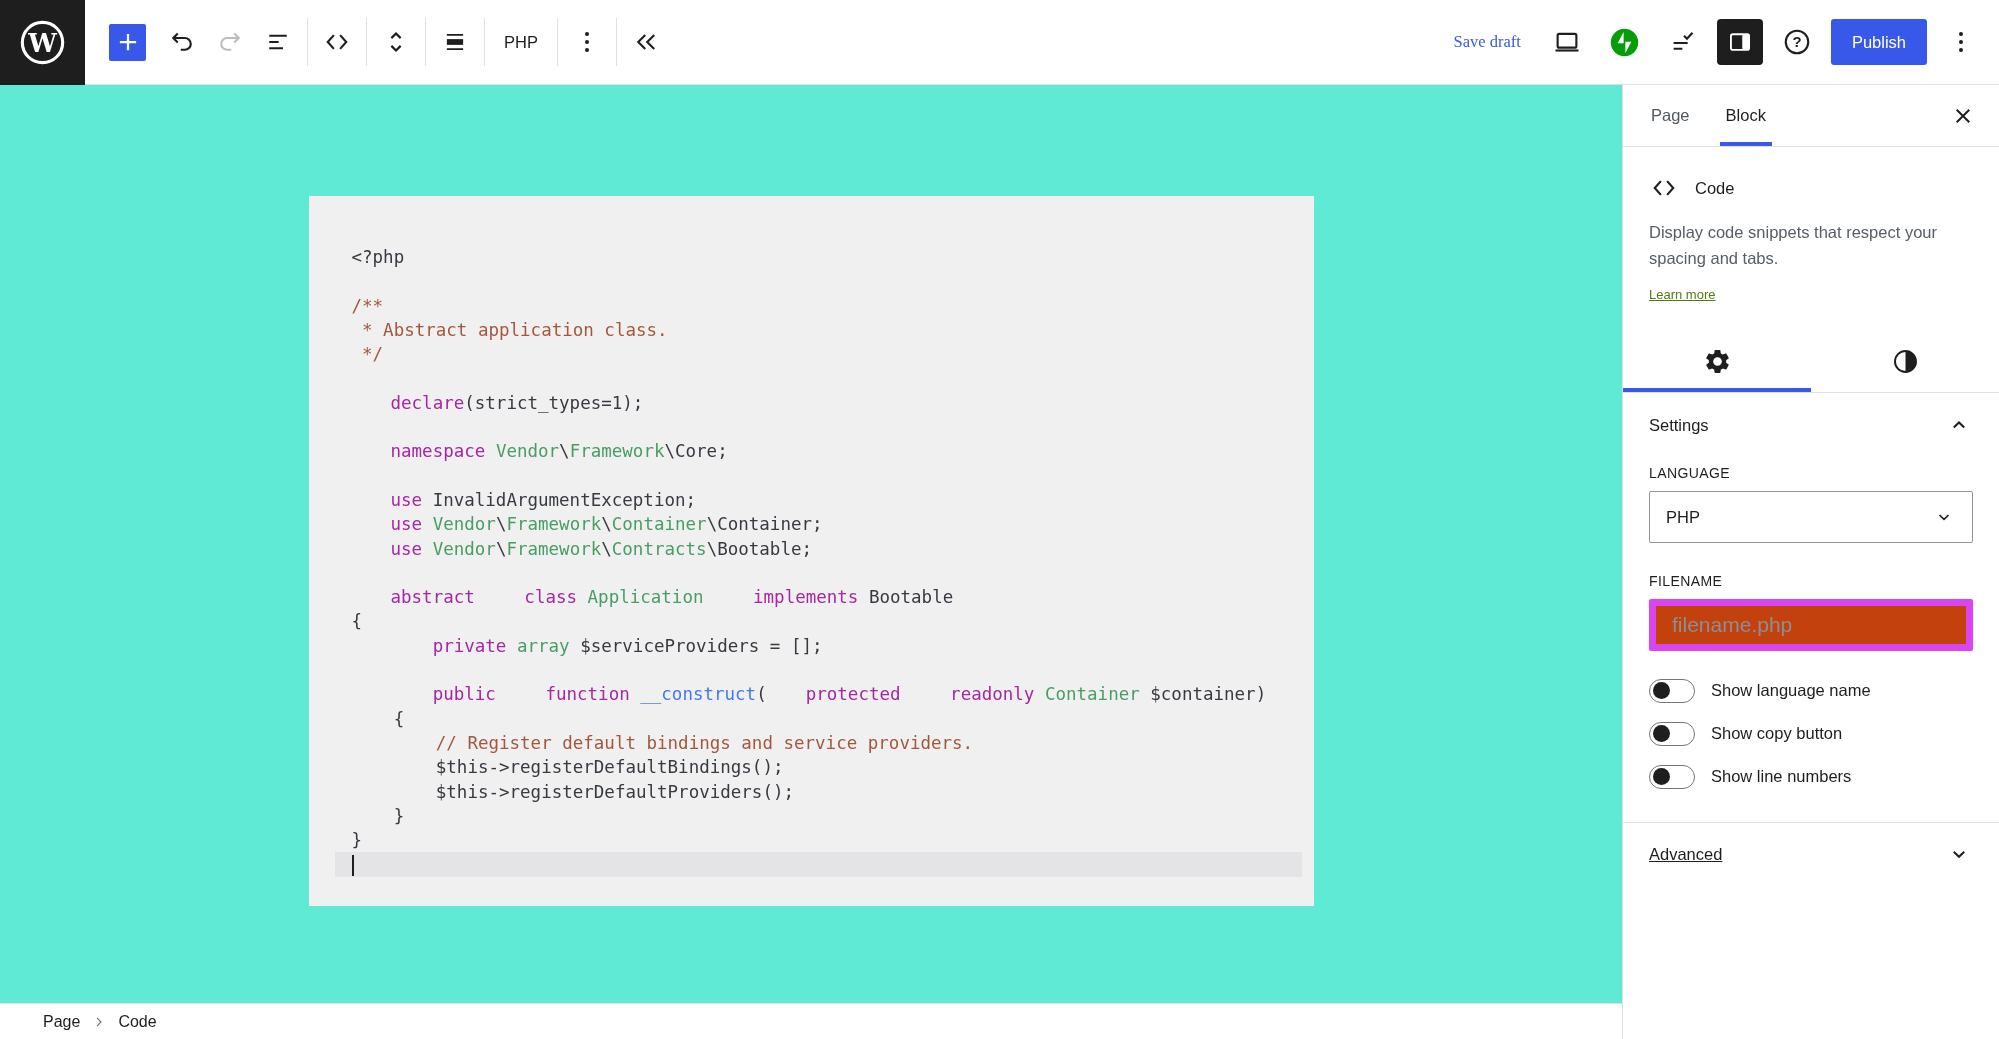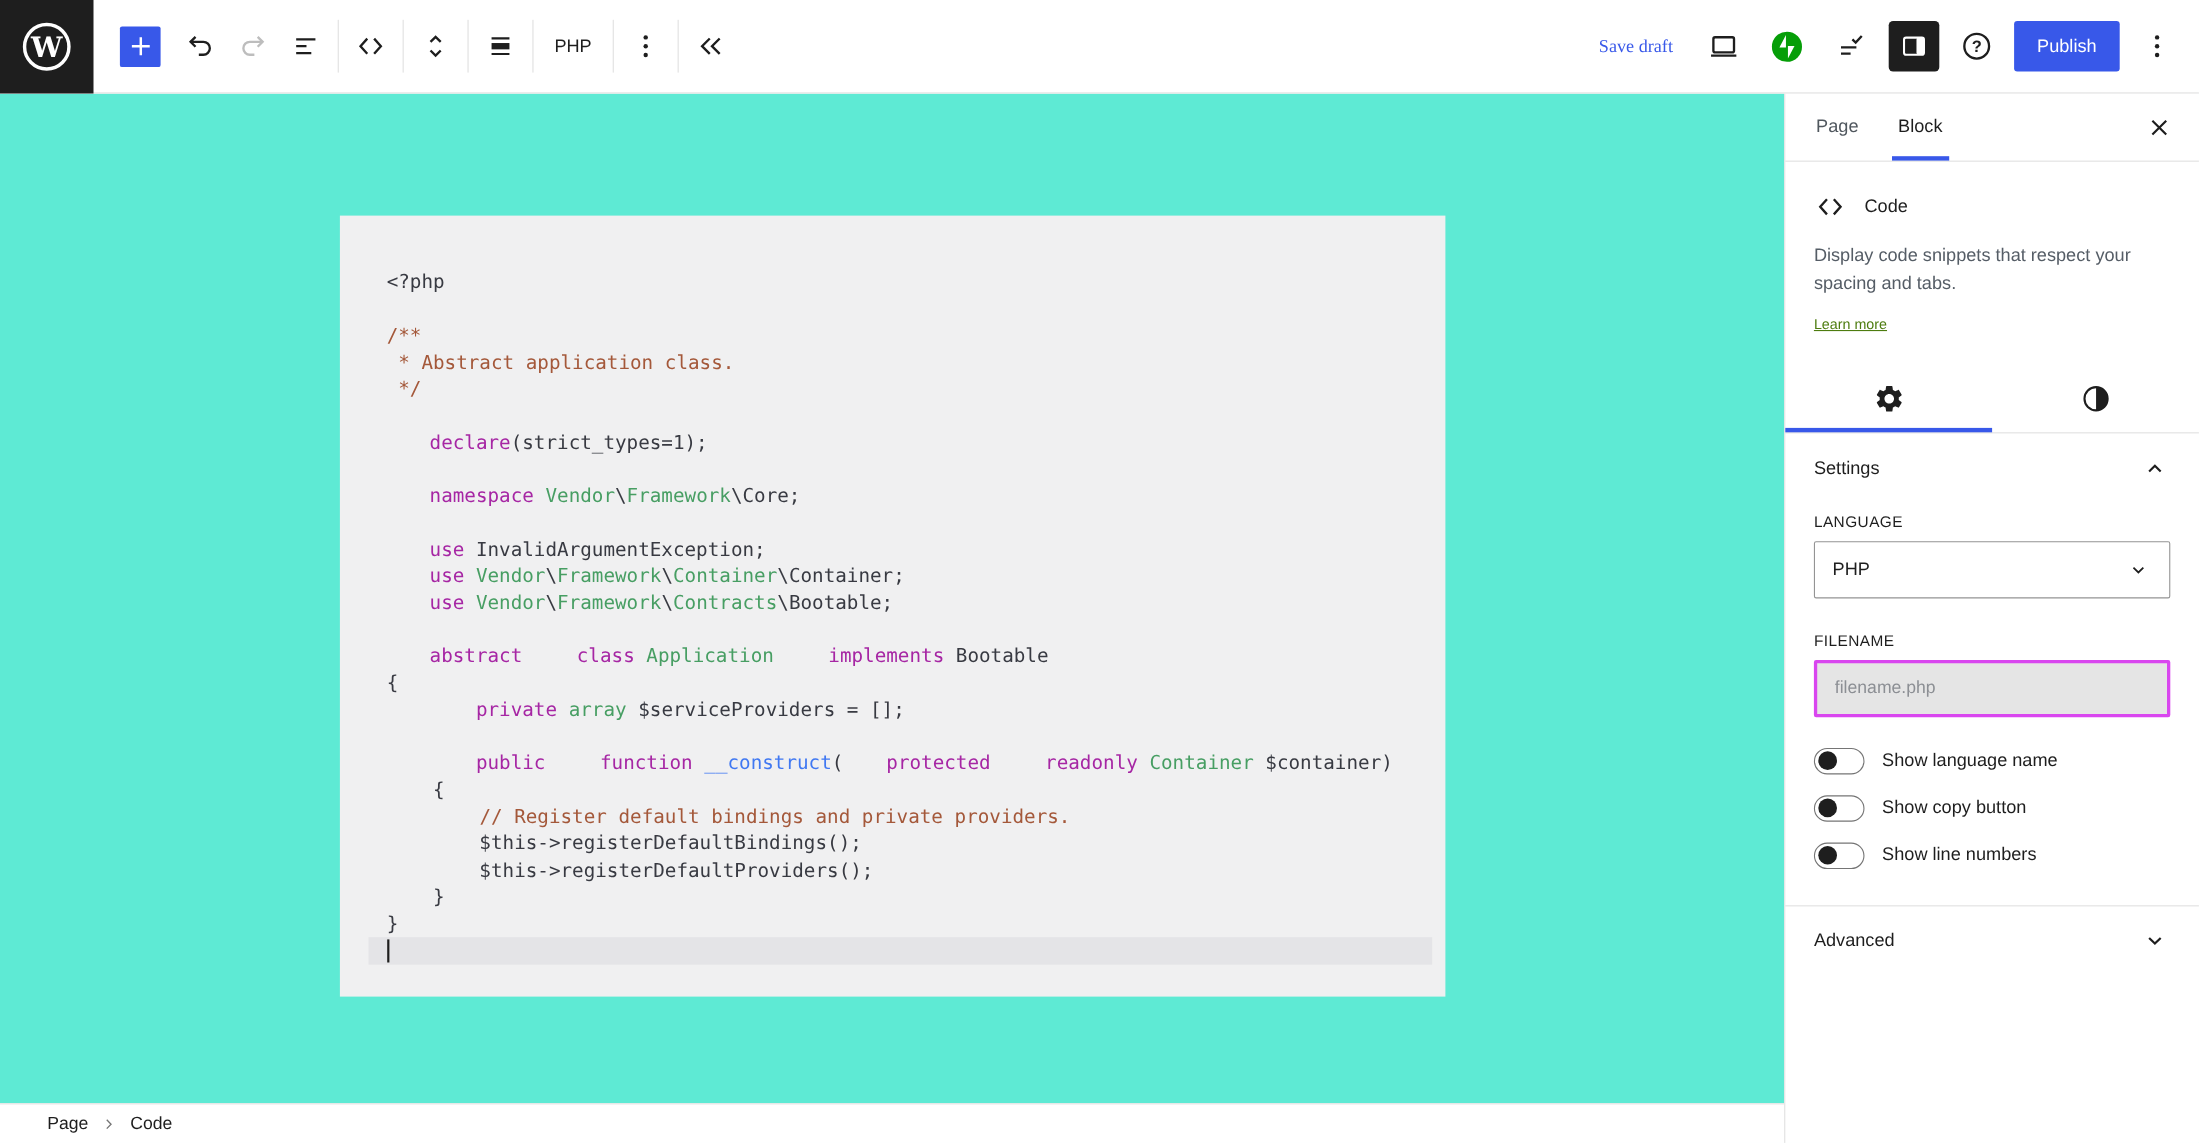--- a/index.html
+++ b/index.html
@@ -60,32 +60,32 @@
   .learn-more { display:inline-block; margin-top:16px; font-size:13px; color:#4d7c0f; text-decoration:underline; cursor:pointer; }
   .view-tabs { height:62px; border-bottom:1px solid #e0e0e0; display:flex; }
   .view-tab { flex:1; background:none; border:none; display:flex; align-items:center; justify-content:center; cursor:pointer; position:relative; }
   .view-tab.active::after { content:""; position:absolute; left:0; right:0; bottom:0; height:4px; background:#3858e9; }
   .panel { padding:0 26px; }
   .panel-header { height:64px; display:flex; align-items:center; justify-content:space-between;
                   background:none; border:none; width:100%; font-size:16.5px; font-weight:400; color:#1e1e1e; cursor:pointer; }
   .field-label { display:block; font-size:14px; font-weight:500; letter-spacing:.4px; color:#1e1e1e; margin-top:8px; }
   .select-box { margin-top:10px; height:52px; border:1px solid #949494; border-radius:2px; display:flex; align-items:center;
                 justify-content:space-between; padding:0 16px; font-size:16.5px; color:#1e1e1e; cursor:pointer; background:#fff; width:100%; }
-  .text-input { margin-top:10px; height:52px; width:100%; border:3px solid #d946ef; border-radius:2px; padding:0 16px;
-                font-size:16px; color:#1e1e1e; font-family:"Liberation Sans", sans-serif; background:#e5e5e5; }
+  .text-input { margin-top:10px; height:52px; width:100%; border:7px solid #d946ef; border-radius:2px; padding:0 16px;
+                font-size:21px; color:#1e1e1e; font-family:"Liberation Sans", sans-serif; background:#c2410c; }
   .text-input::placeholder { color:#8c8f94; }
   .toggle-row { display:flex; align-items:center; gap:16px; height:43px; cursor:pointer; }
   .toggle-row:first-of-type { margin-top:18px; }
   .toggles-wrap { padding-bottom:22px; }
   .toggle { width:46px; height:24px; border:1.5px solid #757575; border-radius:12px; background:#fff; position:relative; flex:0 0 auto; }
   .toggle .knob { position:absolute; left:3px; top:2.2px; width:17px; height:17px; border-radius:50%; background:#1e1e1e; }
   .toggle-label { font-size:16.5px; color:#1e1e1e; }
   .advanced-section { border-top:1px solid #e0e0e0; margin-top:2px; }
   .advanced-row { height:62px; display:flex; align-items:center; justify-content:space-between; width:100%;
-                  background:none; border:none; padding:0 26px; font-size:16.5px; font-weight:500; color:#1e1e1e; cursor:pointer; }
+                  background:none; border:none; padding:0 26px; font-size:16.5px; font-weight:500; color:#1e1e1e; cursor:pointer;text-decoration:underline; }
 </style>
 </head>
 <body>
 
 <div class="topbar">
   <div class="tb-left">
     <div class="wp-logo">
       <svg width="47" height="47" viewBox="0 0 24 24">
         <circle cx="12" cy="12" r="10.3" fill="none" stroke="#fff" stroke-width="1.6"></circle>
         <text x="12" y="16.6" text-anchor="middle" font-family="DejaVu Serif, serif" font-size="13" font-weight="bold" fill="#fff">W</text>
@@ -209,21 +209,21 @@
       <div class="code-line"><span class="tok-k">use</span><span class="tok-p"> InvalidArgumentException;</span></div>
       <div class="code-line"><span class="tok-k">use</span><span class="tok-p"> </span><span class="tok-t">Vendor</span><span class="tok-p">\</span><span class="tok-t">Framework</span><span class="tok-p">\</span><span class="tok-t">Container</span><span class="tok-p">\Container;</span></div>
       <div class="code-line"><span class="tok-k">use</span><span class="tok-p"> </span><span class="tok-t">Vendor</span><span class="tok-p">\</span><span class="tok-t">Framework</span><span class="tok-p">\</span><span class="tok-t">Contracts</span><span class="tok-p">\Bootable;</span></div>
       <div class="code-line">&nbsp;</div>
       <div class="code-line"><span class="tok-k">abstract</span><span class="tok-p"> </span><span class="tok-k">class</span><span class="tok-p"> </span><span class="tok-t">Application</span><span class="tok-p"> </span><span class="tok-k">implements</span><span class="tok-p"> Bootable</span></div>
       <div class="code-line"><span class="tok-p">{</span></div>
       <div class="code-line"><span class="tok-p">    </span><span class="tok-k">private</span><span class="tok-p"> </span><span class="tok-t">array</span><span class="tok-p"> $serviceProviders = [];</span></div>
       <div class="code-line">&nbsp;</div>
       <div class="code-line"><span class="tok-p">    </span><span class="tok-k">public</span><span class="tok-p"> </span><span class="tok-k">function</span><span class="tok-p"> </span><span class="tok-f">__construct</span><span class="tok-p">(</span><span class="tok-k">protected</span><span class="tok-p"> </span><span class="tok-k">readonly</span><span class="tok-p"> </span><span class="tok-t">Container</span><span class="tok-p"> $container)</span></div>
       <div class="code-line"><span class="tok-p">    {</span></div>
-      <div class="code-line"><span class="tok-p">        </span><span class="tok-c">// Register default bindings and private providers.</span></div>
+      <div class="code-line"><span class="tok-p">        </span><span class="tok-c">// Register default bindings and service providers.</span></div>
       <div class="code-line"><span class="tok-p">        $this-&gt;registerDefaultBindings();</span></div>
       <div class="code-line"><span class="tok-p">        $this-&gt;registerDefaultProviders();</span></div>
       <div class="code-line"><span class="tok-p">    }</span></div>
       <div class="code-line"><span class="tok-p">}</span></div>
       <div class="code-line sel"><span class="cursor"></span></div>
     </div>
 </div>
 
 <div class="bottombar">
   <button class="crumb">Page</button>

